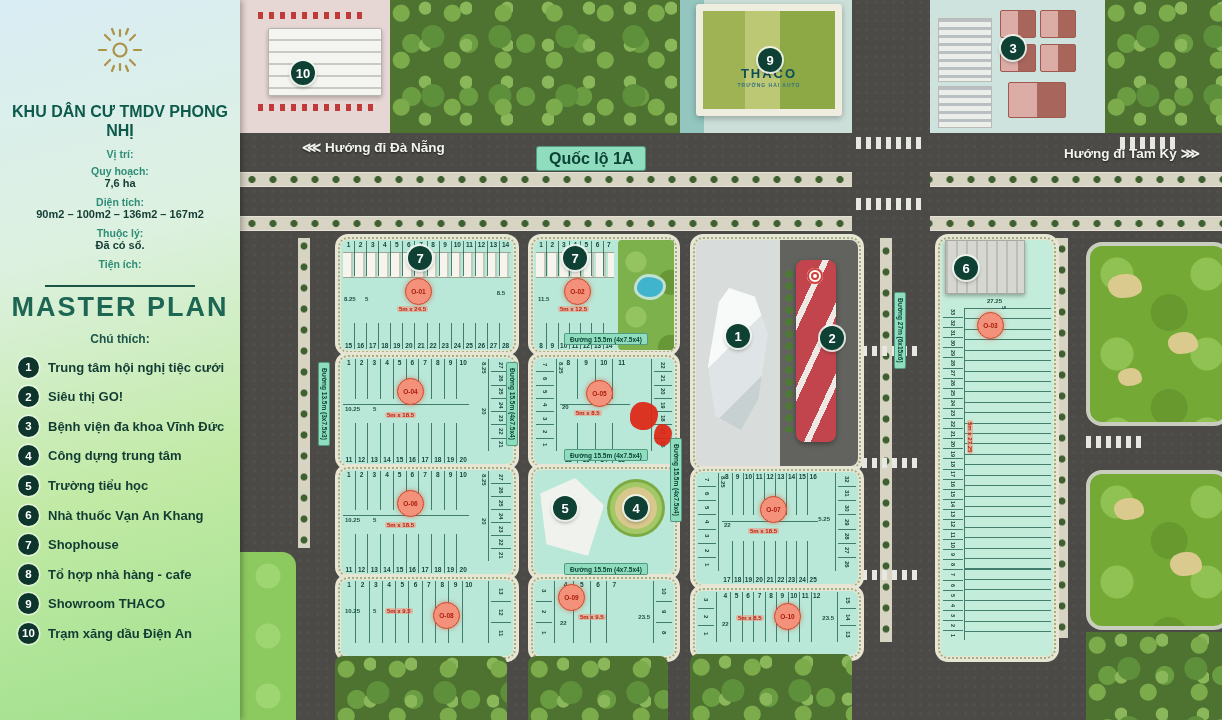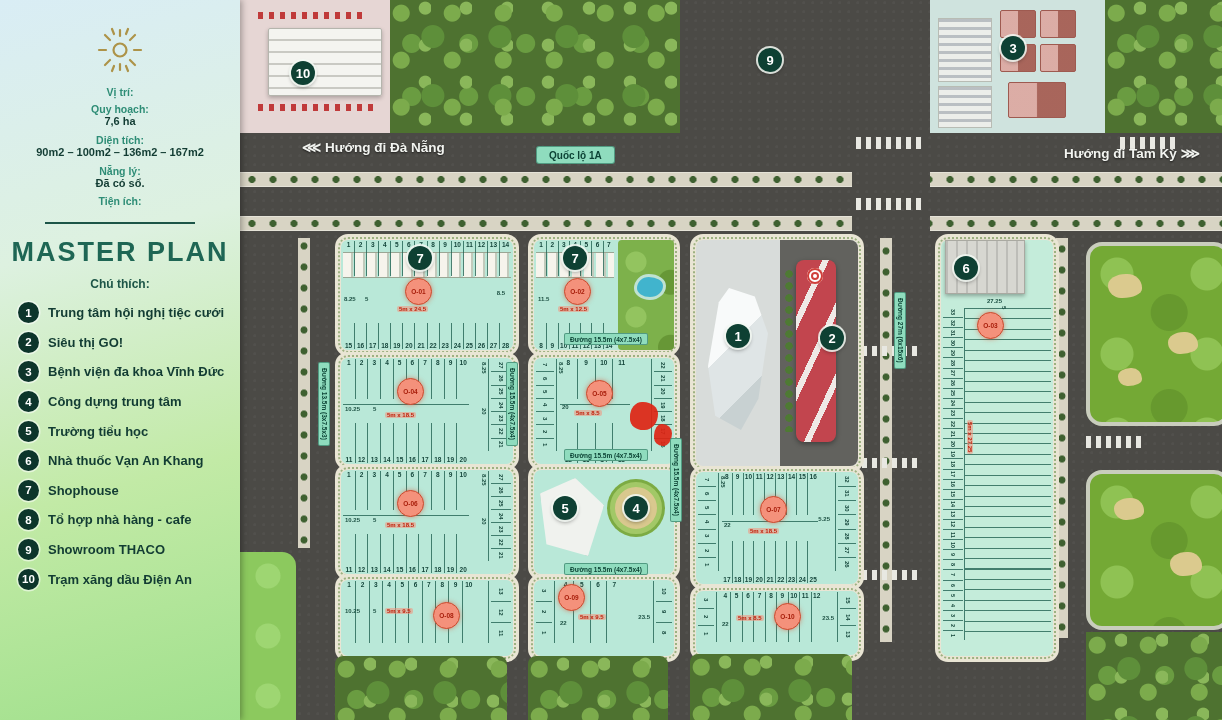--- a/index.html
+++ b/index.html
@@ -11,21 +11,21 @@
   #sidebar{position:absolute;left:0;top:0;width:240px;height:720px;z-index:6;
     background:linear-gradient(165deg,#d9edf5 0%,#ddf1e0 34%,#c2eaa6 66%,#a0e08c 100%);
     box-shadow:2px 0 6px rgba(0,0,0,.3);}
   .sun{display:block;margin:22px auto 4px;}
   .brand{text-align:center;color:#1c6252;font-weight:bold;font-size:20px;letter-spacing:3px;}
   .proj{text-align:center;color:#0d5a4c;font-weight:bold;font-size:16px;margin-top:24px;line-height:1.2;padding:0 4px;}
   .info{margin-top:8px;text-align:center;padding:0 8px;}
   .info .lbl{color:#2e8d76;font-size:10.5px;font-weight:bold;margin-top:5px;}
   .info .val{color:#123c33;font-size:11px;font-weight:bold;line-height:1.25;}
   .divider{width:150px;height:2px;background:#1c5547;margin:15px auto 0;}
-  .mp-title{text-align:center;color:#1e6654;font-weight:bold;font-size:27px;letter-spacing:2px;margin-top:13px;}
+  .mp-title{text-align:center;color:#1e6654;font-weight:bold;font-size:27px;letter-spacing:2px;margin-top:5px;}
   .chuthich{text-align:center;color:#1c5547;font-size:12px;font-weight:bold;margin-top:9px;}
   .legend{margin:11px 0 0 18px;list-style:none;padding:0;}
   .legend-item{display:flex;align-items:center;margin-bottom:8.6px;}
   .lbadge{width:21px;height:21px;border-radius:50%;background:#0d352b;color:#fff;font-size:11.5px;font-weight:bold;
     display:flex;align-items:center;justify-content:center;flex:0 0 21px;box-shadow:0 0 0 1.5px rgba(255,255,255,.55);}
   .ltext{color:#123c33;font-size:13px;font-weight:bold;margin-left:9px;white-space:nowrap;}
   
   #map{position:absolute;left:240px;top:0;width:982px;height:720px;}
   .zone{position:absolute;}
   .forest{background-color:#4e7230;background-image:
@@ -73,21 +73,21 @@
     padding:0 2px;border-radius:2px;white-space:nowrap;z-index:2;}
   .rsize.v{writing-mode:vertical-rl;padding:2px 0;}
   .dim{position:absolute;font-size:6px;font-weight:bold;color:#1c4f42;white-space:nowrap;}
   .dim.v{writing-mode:vertical-rl;}
   .marker{position:absolute;width:24px;height:24px;border-radius:50%;background:#0e4033;color:#fff;font-weight:bold;
     font-size:13px;display:flex;align-items:center;justify-content:center;z-index:4;
     box-shadow:0 0 0 2px rgba(245,250,245,.85),0 2px 4px rgba(0,0,0,.45);}
   .badge{position:absolute;background:#8fdcbe;color:#0c4335;font-weight:bold;font-size:6.5px;padding:1.5px 5px;
     border-radius:2px;border:1px solid rgba(20,90,70,.5);white-space:nowrap;z-index:3;}
   .badge.v{writing-mode:vertical-rl;padding:5px 1.5px;}
-  .badge.big{font-size:10px;padding:2.5px 12px;border-radius:3px;}
+  .badge.big{font-size:16px;padding:2.5px 12px;border-radius:3px;}
   .roadtext{position:absolute;color:#f2f4f0;font-weight:bold;font-size:13.5px;z-index:3;
     text-shadow:0 1px 2px rgba(0,0,0,.6);white-space:nowrap;}
   .soldblob{position:absolute;background:#dd2413;border-radius:45% 55% 50% 50%/55% 45% 60% 40%;opacity:.92;z-index:2;}
   
   .b10{position:absolute;background:repeating-linear-gradient(180deg,#f4f4f0 0 10px,#c9c9c3 10px 12px);
     border:1px solid #b5b5ad;border-radius:2px;box-shadow:0 2px 4px rgba(0,0,0,.25);}
   .flowers{position:absolute;height:7px;background:repeating-linear-gradient(90deg,#c03a3a 0 5px,rgba(0,0,0,0) 5px 11px);}
   .thaco-bld{position:absolute;background:#efece0;border-radius:3px;box-shadow:0 2px 6px rgba(0,0,0,.28);}
   .thaco-roof{position:absolute;left:7px;top:7px;right:7px;bottom:7px;
     background:linear-gradient(90deg,#9fb354 0 32%,#bcc873 32% 58%,#8da946 58% 100%);}
@@ -128,28 +128,29 @@
         <line x1="22" y1="18" x2="17" y2="13"></line>
           <line x1="42" y1="38" x2="47" y2="43"></line>
         <line x1="22" y1="38" x2="17" y2="43"></line>
           <line x1="42" y1="18" x2="47" y2="13"></line>
         <line x1="26" y1="12" x2="24" y2="7"></line>
           <line x1="38" y1="44" x2="40" y2="49"></line>
         <line x1="26" y1="44" x2="24" y2="49"></line>
           <line x1="38" y1="12" x2="40" y2="7"></line>
       </g>
     </svg>
+    <div class="proj">KHU DÂN CƯ TMDV PHONG NHỊ</div>
 
     <div class="info">
       <div class="lbl">Vị trí:</div>
       <div class="lbl">Quy hoạch:</div>
       <div class="val">7,6 ha</div>
       <div class="lbl">Diện tích:</div>
       <div class="val">90m2 – 100m2 – 136m2 – 167m2</div>
-      <div class="lbl">Nẵng lý:</div>
+      <div class="lbl">Thuộc lý:</div>
       <div class="val">Đã có sổ.</div>
       <div class="lbl">Tiện ích:</div>
     </div>
 
     <div class="divider"></div>
     <div class="mp-title">MASTER PLAN</div>
     <div class="chuthich">Chú thích:</div>
 
     <ul class="legend">
       <li class="legend-item">
@@ -196,20 +197,28 @@
   </div>
 
   <div id="map">
 
     <div class="zone" style="left:0;top:0;width:150px;height:133px;background:#e6d6d4;">
       <div class="b10" style="left:28px;top:28px;width:112px;height:66px;"></div>
       <div class="flowers" style="left:18px;top:12px;width:110px;"></div>
       <div class="flowers" style="left:18px;top:104px;width:118px;"></div>
     </div>
     <div class="zone forest" style="left:150px;top:0;width:290px;height:133px;"></div>
+    <div class="zone" style="left:440px;top:0;width:172px;height:133px;background:#ccdfd9;">
+      <div style="position:absolute;left:0;top:0;width:24px;height:133px;background:#93c6bf;"></div>
+      <div class="thaco-bld" style="left:16px;top:4px;width:146px;height:112px;">
+        <div class="thaco-roof"></div>
+        <div class="thaco-name" style="top:62px;">THACO</div>
+        <div class="thaco-sub" style="top:78px;">TRƯỜNG HẢI AUTO</div>
+      </div>
+    </div>
     <div class="zone" style="left:690px;top:0;width:175px;height:133px;background:#cfe3de;">
       <div class="hosp-white" style="left:8px;top:18px;width:52px;height:62px;"></div>
       <div class="hosp-white" style="left:8px;top:86px;width:52px;height:40px;"></div>
       <div class="villa" style="left:70px;top:10px;width:34px;height:26px;"></div>
       <div class="villa" style="left:110px;top:10px;width:34px;height:26px;"></div>
       <div class="villa" style="left:70px;top:44px;width:34px;height:26px;"></div>
       <div class="villa" style="left:110px;top:44px;width:34px;height:26px;"></div>
       <div class="villa" style="left:78px;top:82px;width:56px;height:34px;"></div>
     </div>
     <div class="zone forest" style="left:865px;top:0;width:117px;height:133px;"></div>

